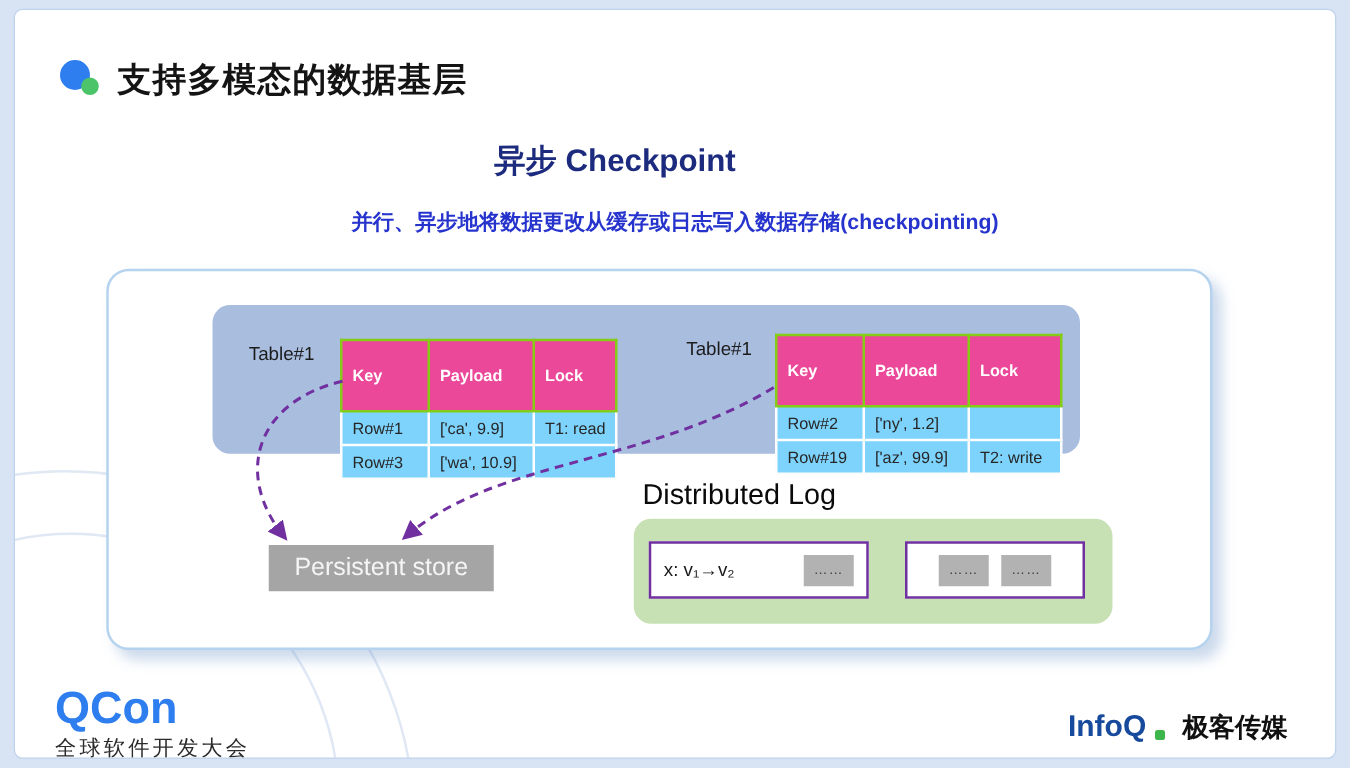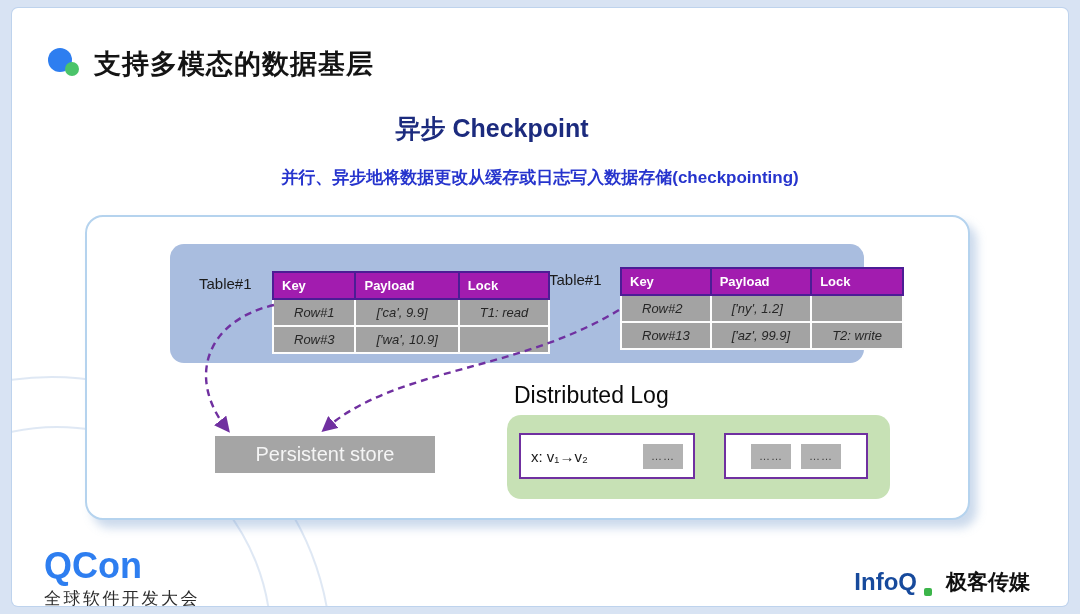--- a/index.html
+++ b/index.html
@@ -34,51 +34,51 @@
   }
 
   .blue-panel { position: absolute; left: 83px; top: 27px; width: 694px; height: 119px; background: #a9bddf; border-radius: 14px; }
   .table-label { position: absolute; font-size: 15px; color: #1b1b1b; }
   .tl-left  { left: 112px; top: 58px; }
   .tl-right { left: 462px; top: 54px; }
 
   table.dtable { position: absolute; border-collapse: collapse; font-size: 13px; line-height: 1; }
   .dt-left  { left: 185px; top: 54px; }
   .dt-right { left: 533px; top: 50px; }
-  .dtable th { background: #a21caf; color: #ffffff; font-weight: bold; text-align: left; padding: 6px 8px; border: 2px solid #4c1d95; }
-  .dtable td { background: #a3a3a3; color: #262626; padding: 6px 20px; border: 2px solid #fdfdfd; font-style: italic; }
+  .dtable th { background: #ec4899; color: #ffffff; font-weight: bold; text-align: left; padding: 21px 8px; border: 2px solid #84cc16; }
+  .dtable td { background: #7dd3fc; color: #262626; padding: 6px 8px; border: 2px solid #fdfdfd; }
   .dt-left th:nth-child(1),  .dt-left td:nth-child(1)  { min-width: 70px; }
   .dt-left th:nth-child(2),  .dt-left td:nth-child(2)  { min-width: 84px; }
   .dt-left th:nth-child(3),  .dt-left td:nth-child(3)  { min-width: 66px; }
   .dt-right th:nth-child(1), .dt-right td:nth-child(1) { min-width: 70px; }
   .dt-right th:nth-child(2), .dt-right td:nth-child(2) { min-width: 84px; }
   .dt-right th:nth-child(3), .dt-right td:nth-child(3) { min-width: 74px; }
 
   .dist-log-label { position: absolute; left: 427px; top: 165px; font-size: 23px; color: #0a0a0a; }
   .green-panel { position: absolute; left: 420px; top: 198px; width: 383px; height: 84px; background: #c7e1b5; border-radius: 14px; }
 
   .log-box { position: absolute; display: flex; align-items: center; background: #ffffff; border: 2px solid #7030a0; padding: 0 10px; }
   .log-box.g1 { left: 432px; top: 216px; width: 176px; height: 46px; justify-content: space-between; gap: 28px; }
   .log-box.g2 { left: 637px; top: 216px; width: 144px; height: 46px; justify-content: center; gap: 10px; }
   .log-entry-text { font-size: 15px; color: #1a1a1a; white-space: nowrap; }
   .gray-chip { background: #b2b2b2; color: #3d3d3d; font-size: 11px; padding: 7px 8px; line-height: 1; letter-spacing: 1px; white-space: nowrap; }
 
   .store {
-    position: absolute; left: 128px; top: 219px; width: 220px; height: 37px;
+    position: absolute; left: 128px; top: 219px; width: 180px; height: 37px;
     background: #a5a5a5; color: #f5f5f5; font-size: 20px;
     display: flex; align-items: center; justify-content: center;
   }
 
   .arrows { position: absolute; left: 0; top: 0; width: 885px; height: 305px; pointer-events: none; }
 
   .qcon { position: absolute; left: 32px; top: 538px; }
   .qcon-word { font-size: 36px; font-weight: bold; color: #2e7ef0; line-height: 1.1; }
   .qcon-tagline { font-size: 17px; letter-spacing: 2.5px; color: #2b2b2b; font-weight: normal; margin-top: 1px; }
 
-  .infoq { position: absolute; right: 38px; top: 560px; display: flex; align-items: flex-end; gap: 14px; }
+  .infoq { position: absolute; right: 38px; top: 560px; display: flex; align-items: center; gap: 14px; }
   .infoq-word { font-size: 24px; font-weight: bold; color: #174a9c; }
   .infoq-dot { width: 8px; height: 8px; background: #3cb54a; border-radius: 2px; margin-left: -7px; margin-top: 11px; }
   .infoq-brand { font-size: 21px; font-weight: bold; color: #101010; }
 </style>
 </head>
 <body>
 
 <div class="slide">
   <div class="deco d1"></div>
   <div class="deco d2"></div>
@@ -128,21 +128,21 @@
           <th>Lock</th>
         </tr>
       </thead>
       <tbody>
         <tr>
           <td>Row#2</td>
           <td>['ny', 1.2]</td>
           <td></td>
         </tr>
         <tr>
-          <td>Row#13</td>
+          <td>Row#19</td>
           <td>['az', 99.9]</td>
           <td>T2: write</td>
         </tr>
       </tbody>
     </table>
 
     <div class="dist-log-label">Distributed Log</div>
     <div class="green-panel"></div>
 
     <div class="log-box g1">

